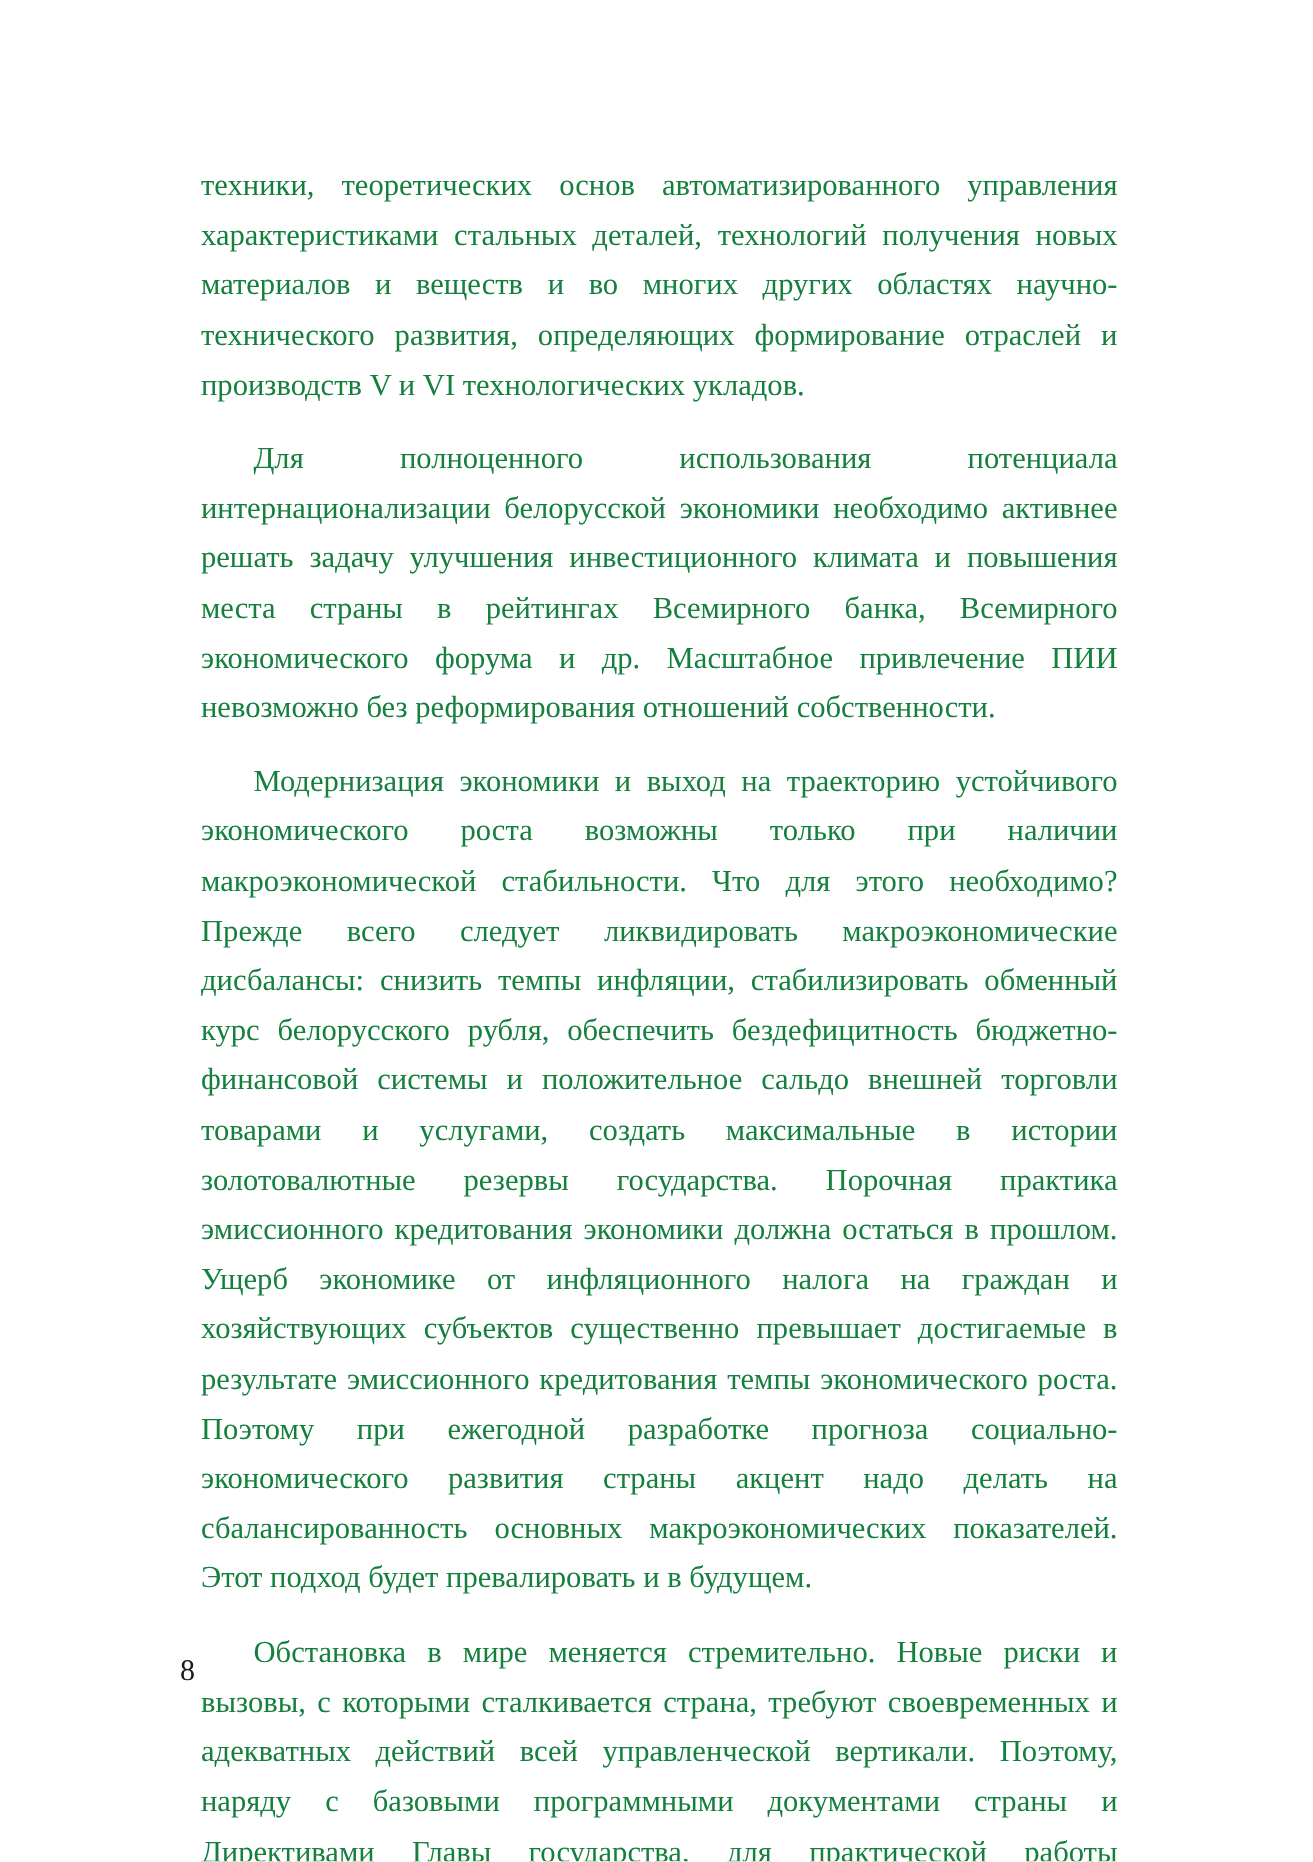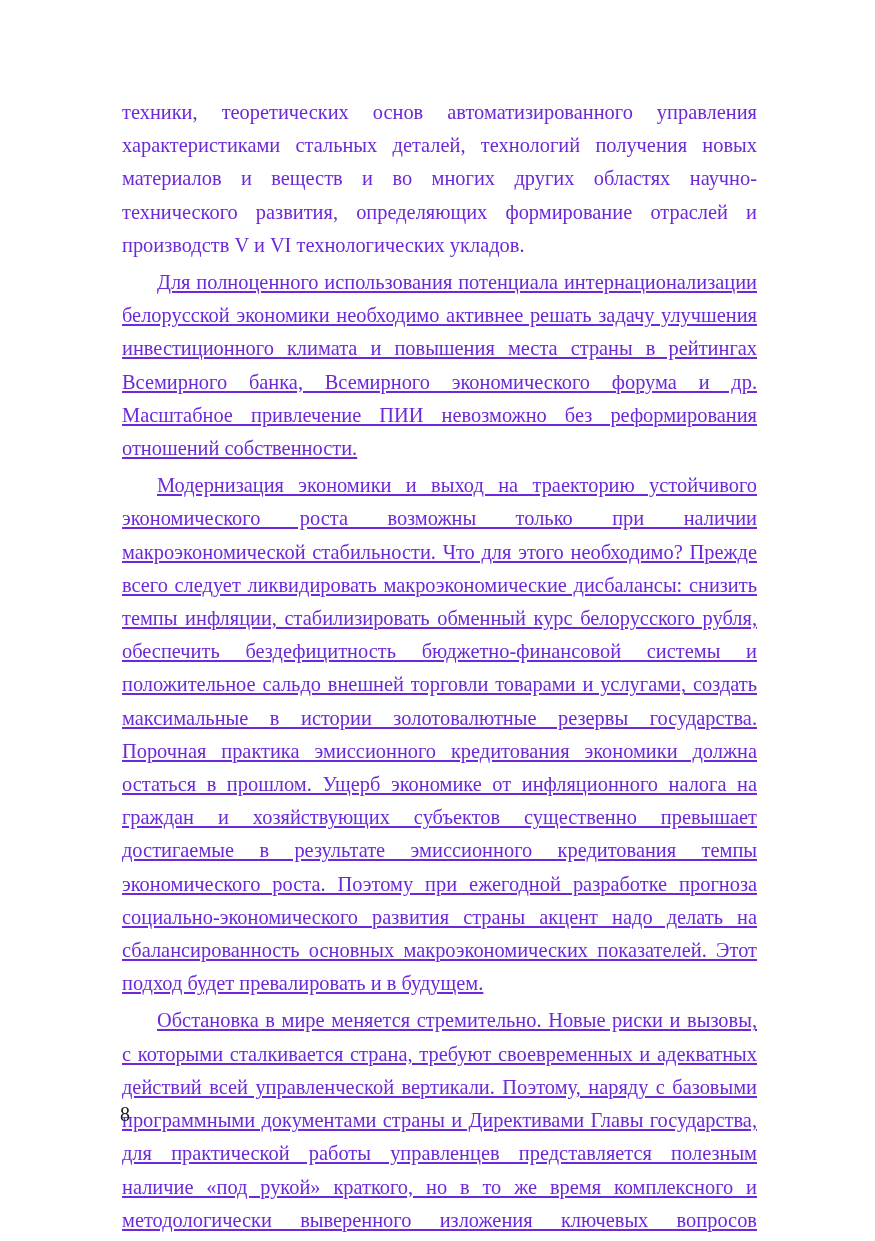--- a/index.html
+++ b/index.html
@@ -16,31 +16,30 @@
     font-family: "Liberation Serif", "DejaVu Serif", serif;
     color: #1b1b1b;
   }
   .text-column {
     position: absolute;
     left: 118px;
     top: 92px;
     width: 643px;
   }
   .para {
-    margin: 4px;
+    margin: 16px;
     font-size: 20.4px;
     line-height: 33.2px;
     text-align: justify;
     text-justify: inter-word;
     hyphens: manual;
-    color: #6d28d9;
+    color: #15803d;
   }
   .para.indent {
     text-indent: 35px;
-    text-decoration: underline;
   }
   .page-number {
     position: absolute;
     left: 120px;
     top: 1101px;
     font-size: 20px;
     line-height: 26px;
     color: #1a1a1a;
   }
 </style>

